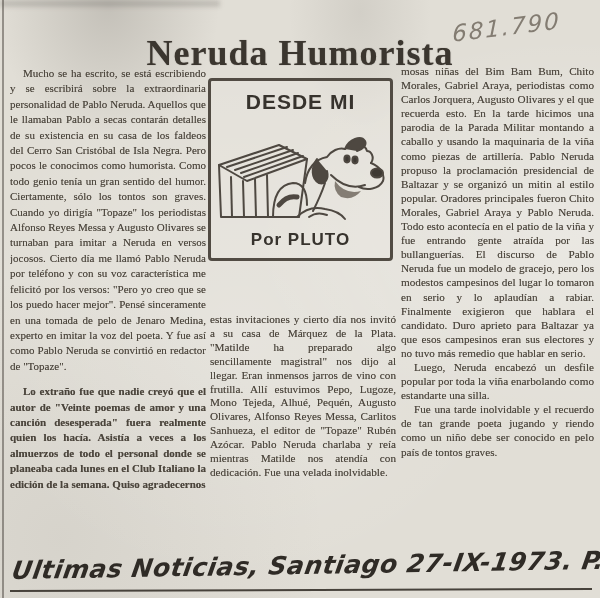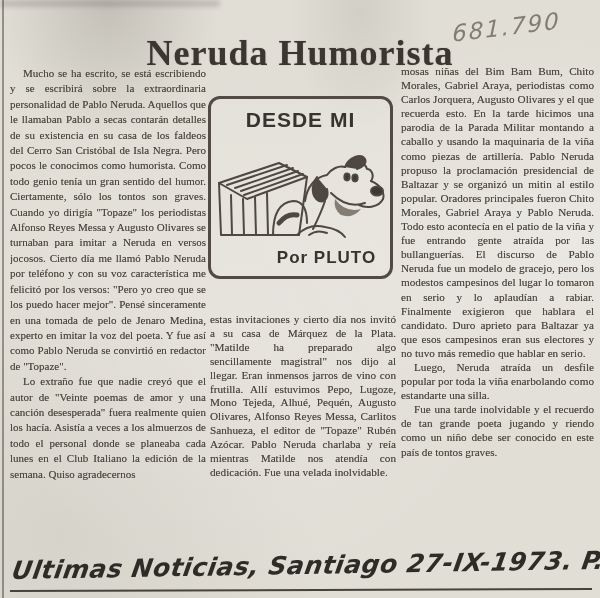--- a/index.html
+++ b/index.html
@@ -25,39 +25,39 @@
     font-family:"DejaVu Sans",sans-serif;font-style:italic;
     font-size:23px;color:#837c72;letter-spacing:2px;
     transform:rotate(-7deg) skewX(-8deg);
   }
   .col{
     position:absolute;text-align:justify;color:#4a443b;
     text-shadow:0 0 0.5px rgba(74,68,59,0.55);
   }
   .col p{margin:0;text-indent:13px;}
   .col p.cont{text-indent:0;}
-  .col p.gap{}
+  .col p.gap{margin-top:10px;font-weight:bold;}
   #col1{left:10px;top:66px;width:196px;height:502px;font-size:11px;line-height:15.4px;overflow:hidden;}
   #col2{left:210px;top:265px;width:186px;height:312px;font-size:11.2px;line-height:13.9px;overflow:hidden;margin-top:48px;}
   #col3{left:401px;top:64px;width:193px;height:522px;font-size:11.2px;line-height:14.1px;overflow:hidden;}
   .cartoon-box{
-    position:absolute;left:208px;top:96px;width:179px;height:177px;
-    border:3px solid #514b43;border-radius:12px;
+    position:absolute;left:208px;top:78px;width:179px;height:177px;
+    border:3px solid #514b43;border-radius:4px;
     background:rgba(236,233,226,0.35);
   }
   .cartoon-title{
     position:absolute;left:0;top:10px;width:100%;text-align:center;
     font-family:"Liberation Sans","DejaVu Sans",sans-serif;font-weight:bold;
     color:#37332d;font-size:21px;line-height:22px;letter-spacing:1px;
   }
   .cartoon-title .l2{letter-spacing:3px;}
   .cartoon-byline{
     position:absolute;left:0;bottom:8px;width:100%;text-align:center;
     font-family:"Liberation Sans","DejaVu Sans",sans-serif;font-weight:bold;
-    color:#37332d;font-size:17px;letter-spacing:1px;margin-left:26px;
+    color:#37332d;font-size:17px;letter-spacing:1px;
   }
   .cartoon-art{position:absolute;left:2px;top:52px;}
   .hand-source{
     position:absolute;left:12px;top:551px;width:580px;
     font-family:"DejaVu Sans",sans-serif;font-style:italic;font-weight:bold;
     font-size:25px;color:#2f2b26;white-space:nowrap;
     transform:rotate(-1deg) skewX(-10deg);letter-spacing:0.5px;
   }
   .hand-underline{
     position:absolute;left:10px;top:589px;width:582px;height:2px;
@@ -127,18 +127,18 @@
   </svg>
   <div class="cartoon-byline">Por PLUTO</div>
 </div>
 
 <div class="col" id="col2">
   <p class="cont">estas invitaciones y cierto día nos invitó a su casa de Márquez de la Plata. "Matilde ha preparado algo sencillamente magistral" nos dijo al llegar. Eran inmensos jarros de vino con frutilla. Allí estuvimos Pepo, Lugoze, Mono Tejeda, Alhué, Pequén, Augusto Olivares, Alfonso Reyes Messa, Carlitos Sanhueza, el editor de "Topaze" Rubén Azócar. Pablo Neruda charlaba y reía mientras Matilde nos atendía con dedicación. Fue una velada inolvidable.</p>
 </div>
 
 <div class="col" id="col3">
   <p class="cont">mosas niñas del Bim Bam Bum, Chito Morales, Gabriel Araya, periodistas como Carlos Jorquera, Augusto Olivares y el que recuerda esto. En la tarde hicimos una parodia de la Parada Militar montando a caballo y usando la maquinaria de la viña como piezas de artillería. Pablo Neruda propuso la proclamación presidencial de Baltazar y se organizó un mitin al estilo popular. Oradores principales fueron Chito Morales, Gabriel Araya y Pablo Neruda. Todo esto acontecía en el patio de la viña y fue entrando gente atraída por las bullanguerías. El discurso de Pablo Neruda fue un modelo de gracejo, pero los modestos campesinos del lugar lo tomaron en serio y lo aplaudían a rabiar. Finalmente exigieron que hablara el candidato. Duro aprieto para Baltazar ya que esos campesinos eran sus electores y no tuvo más remedio que hablar en serio.</p>
-  <p>Luego, Neruda atraída un desfile popular por toda la viña enarbolando como estandarte una silla.</p>
-  <p>Fue una tarde inolvidable y el recuerdo de tan grande poeta jugando y riendo como un niño debe ser conocido en este país de tontos graves.</p>
+  <p>Luego, Neruda encabezó un desfile popular por toda la viña enarbolando como estandarte una silla.</p>
+  <p>Fue una tarde inolvidable y el recuerdo de tan grande poeta jugando y riendo como un niño debe ser conocido en pelo país de tontos graves.</p>
 </div>
 
 <div class="hand-source">Ultimas Noticias, Santiago 27-IX-1973. P.5.</div>
 <div class="hand-underline"></div>
 
 </body></html>

